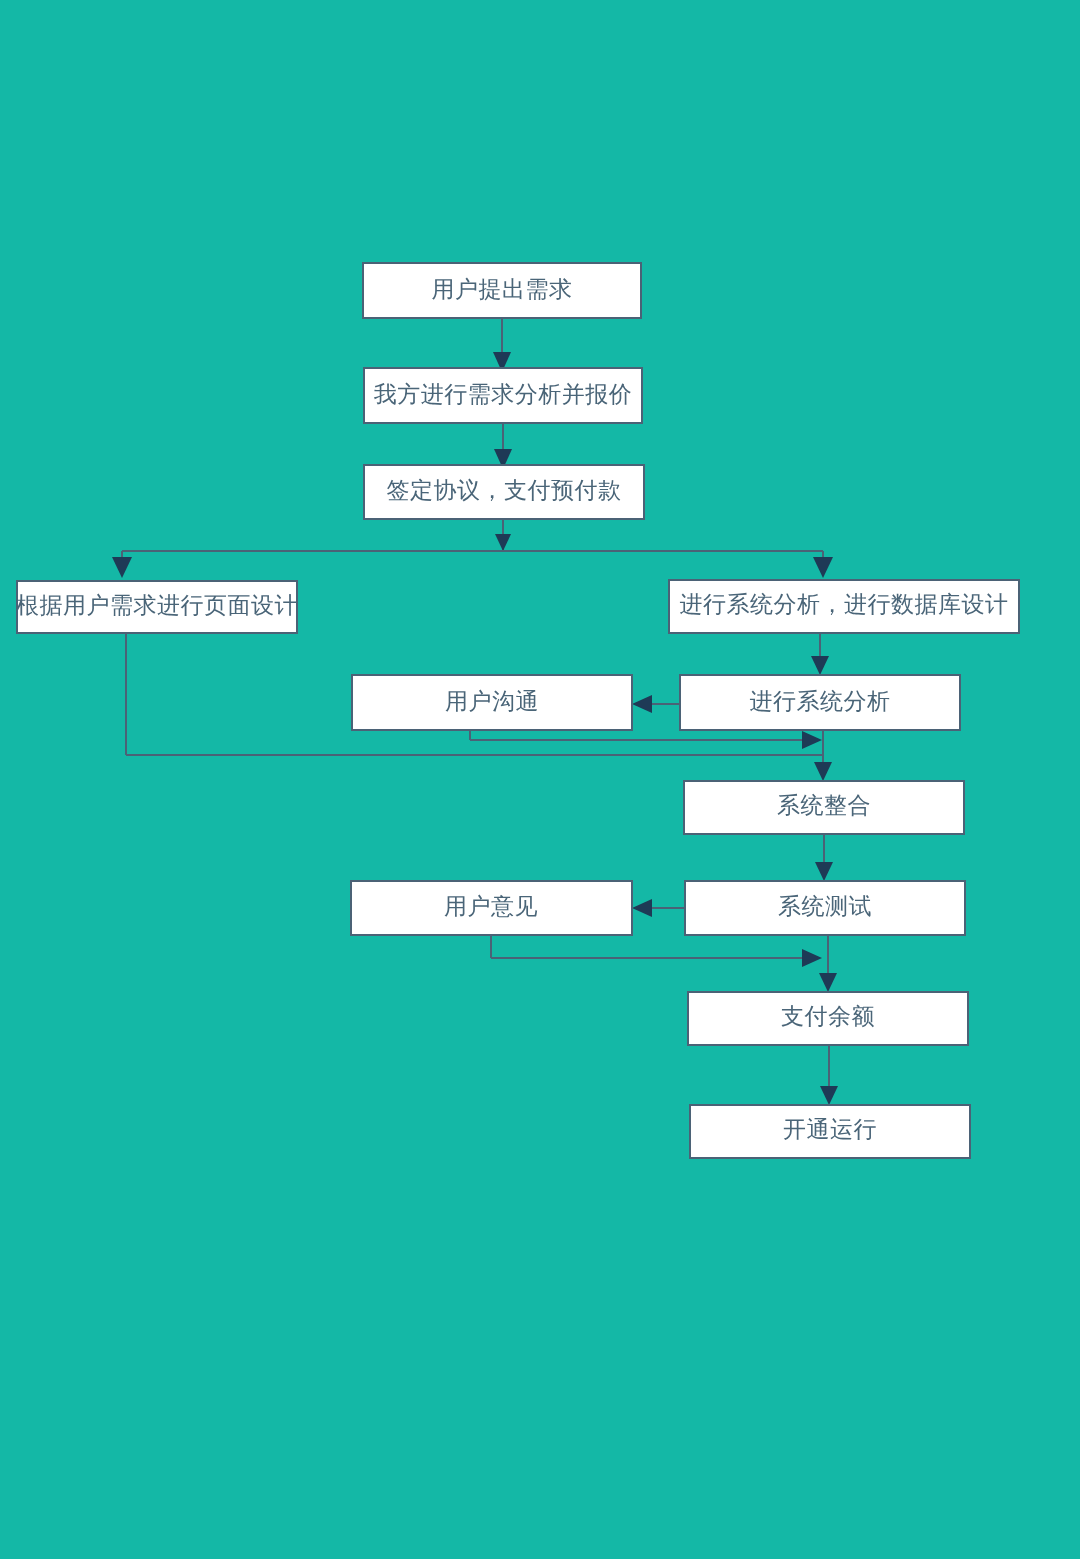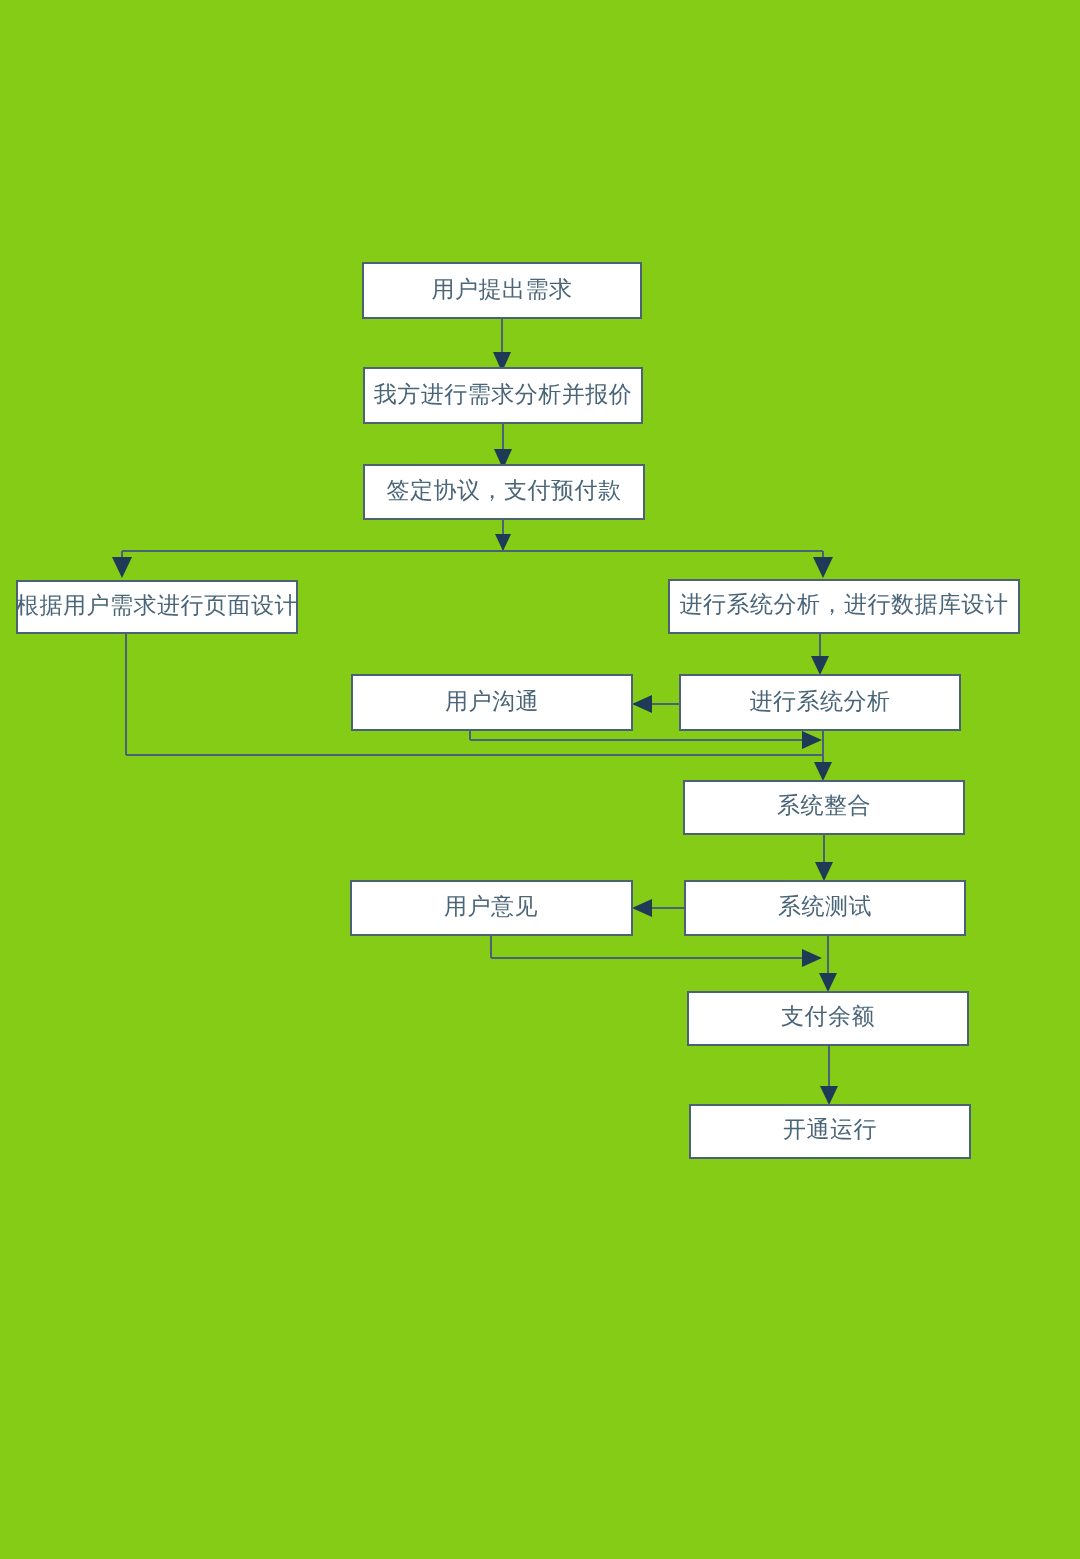--- a/index.html
+++ b/index.html
@@ -10,21 +10,21 @@
   body {
     width: 1080px;
     height: 1559px;
     font-family: "Liberation Serif", "DejaVu Serif", serif;
     overflow: hidden;
   }
   #flow-root {
     position: relative;
     width: 1080px;
     height: 1559px;
-    background: #84cc16;
+    background: #14b8a6;
   }
   svg#flow-svg {
     position: absolute;
     top: 0;
     left: 0;
     width: 1080px;
     height: 1559px;
     display: block;
   }
   .node-rect {

